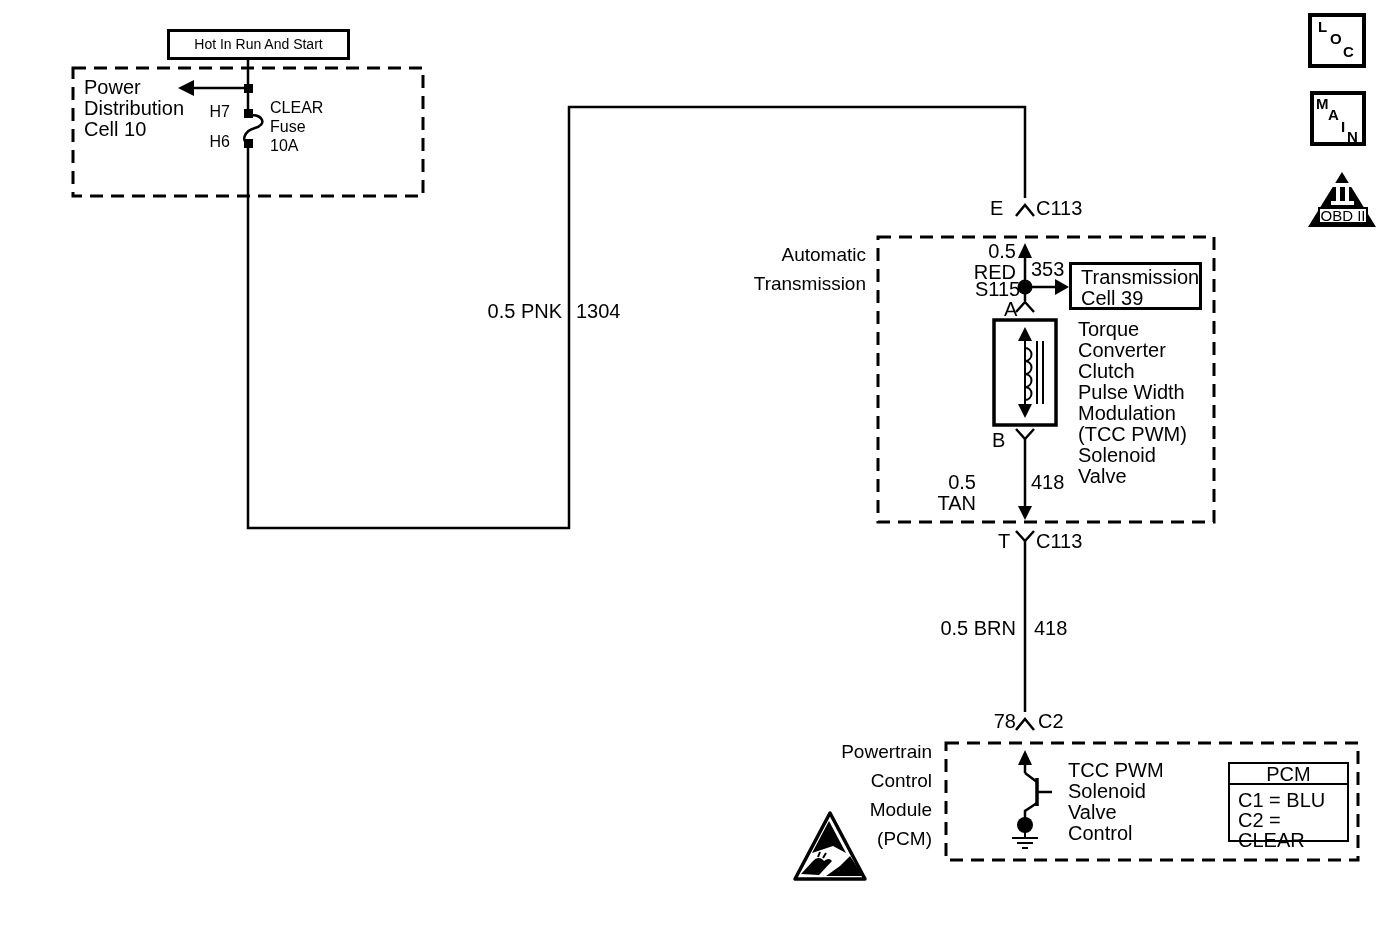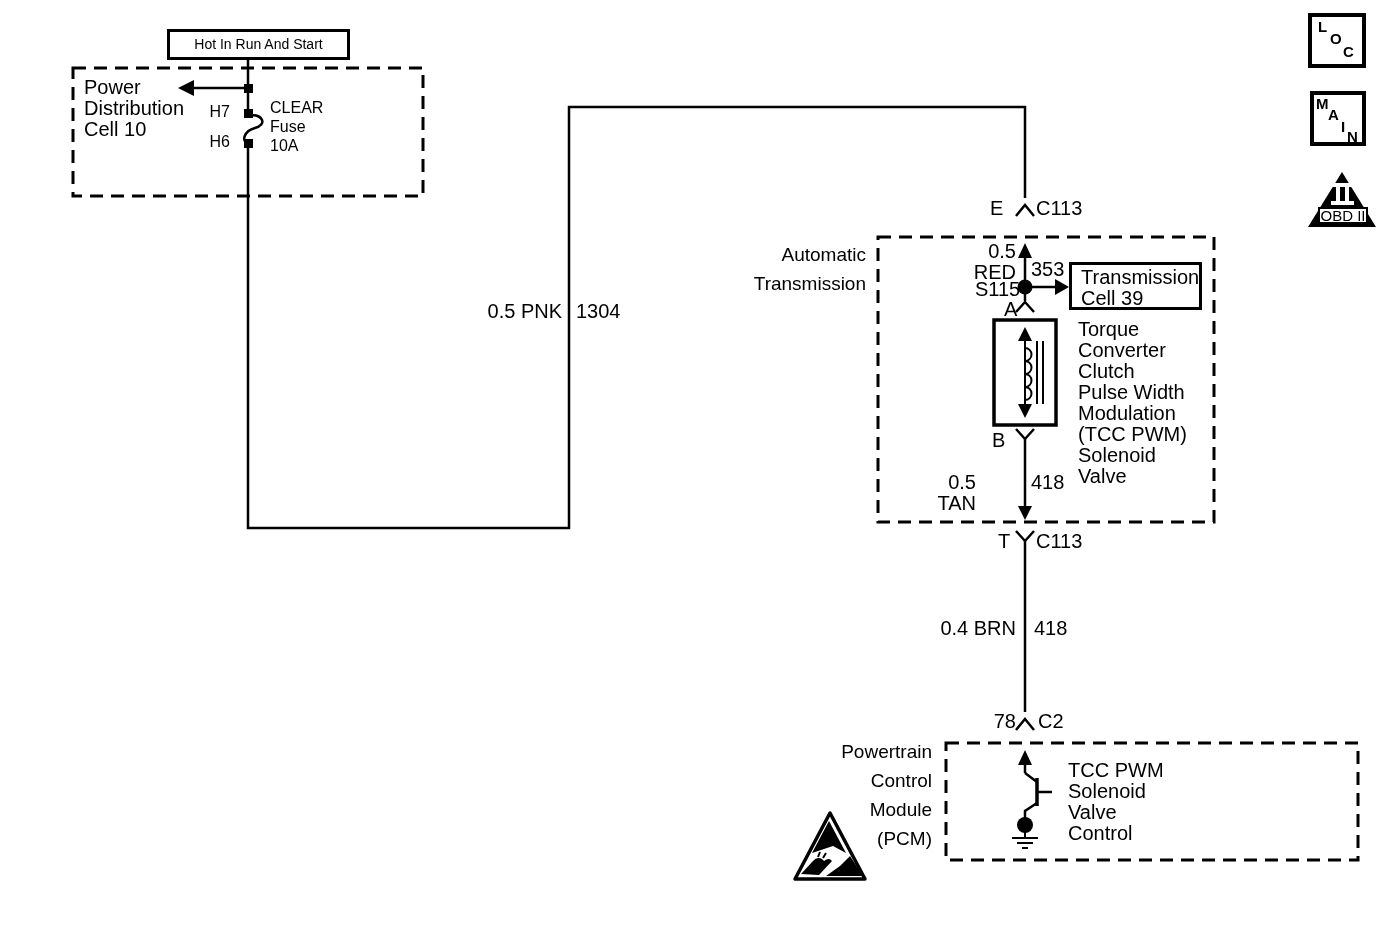--- a/index.html
+++ b/index.html
@@ -136,36 +136,43 @@
 (TCC PWM)
 Solenoid
 Valve</div>
 
   <div class="abs fs16 tr" style="left:912px;top:472px;width:64px">0.5 TAN</div>
   <div class="abs fs16" style="left:1031px;top:472px">418</div>
 
   <div class="abs fs20" style="left:998px;top:531px">T</div>
   <div class="abs fs20" style="left:1036px;top:531px">C113</div>
 
-  <div class="abs fs20 tr" style="left:920px;top:618px;width:96px">0.4 BRN</div>
+  <div class="abs fs20 tr" style="left:920px;top:618px;width:96px">0.5 BRN</div>
   <div class="abs fs20" style="left:1034px;top:618px">418</div>
 
   <div class="abs fs20 tr" style="left:984px;top:711px;width:32px">78</div>
   <div class="abs fs20" style="left:1038px;top:711px">C2</div>
 
   <div class="abs fs19 pre tr" style="left:808px;top:737px;width:124px">Powertrain
 Control
 Module
 (PCM)</div>
 
   <div class="abs fs16 pre" style="left:1068px;top:760px">TCC PWM
 Solenoid
 Valve
 Control</div>
 
+  <div class="abs" style="left:1228px;top:762px;width:121px;height:80px;border:2.5px solid #000;background:#fff">
+    <div class="fs16 tc" style="border-bottom:2.5px solid #000;height:21px">PCM</div>
+    <div class="fs16" style="padding:5px 0 0 8px;line-height:20px">
+      <div>C1 = BLU</div>
+      <div>C2 = CLEAR</div>
+    </div>
+  </div>
 
   <div class="abs" style="left:1308px;top:13px;width:58px;height:55px;border:4px solid #000">
     <span class="ltr" style="left:6px;top:2px">L</span>
     <span class="ltr" style="left:18px;top:14px">O</span>
     <span class="ltr" style="left:31px;top:27px">C</span>
   </div>
 
   <div class="abs" style="left:1310px;top:91px;width:56px;height:55px;border:4px solid #000">
     <span class="ltr" style="left:2px;top:1px">M</span>
     <span class="ltr" style="left:14px;top:12px">A</span>

